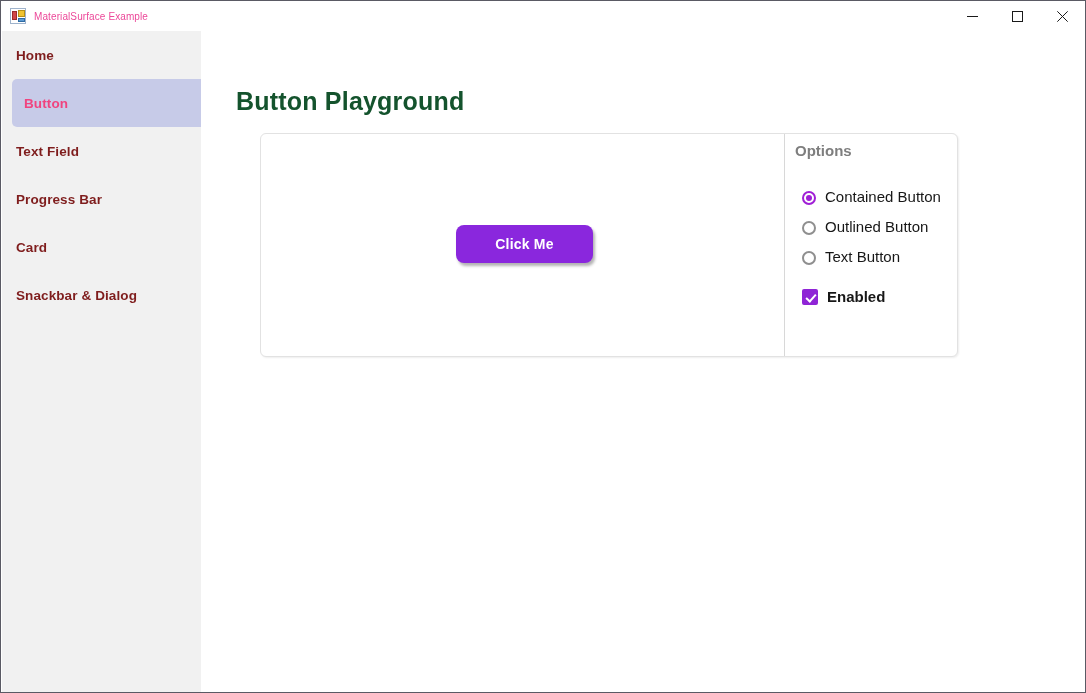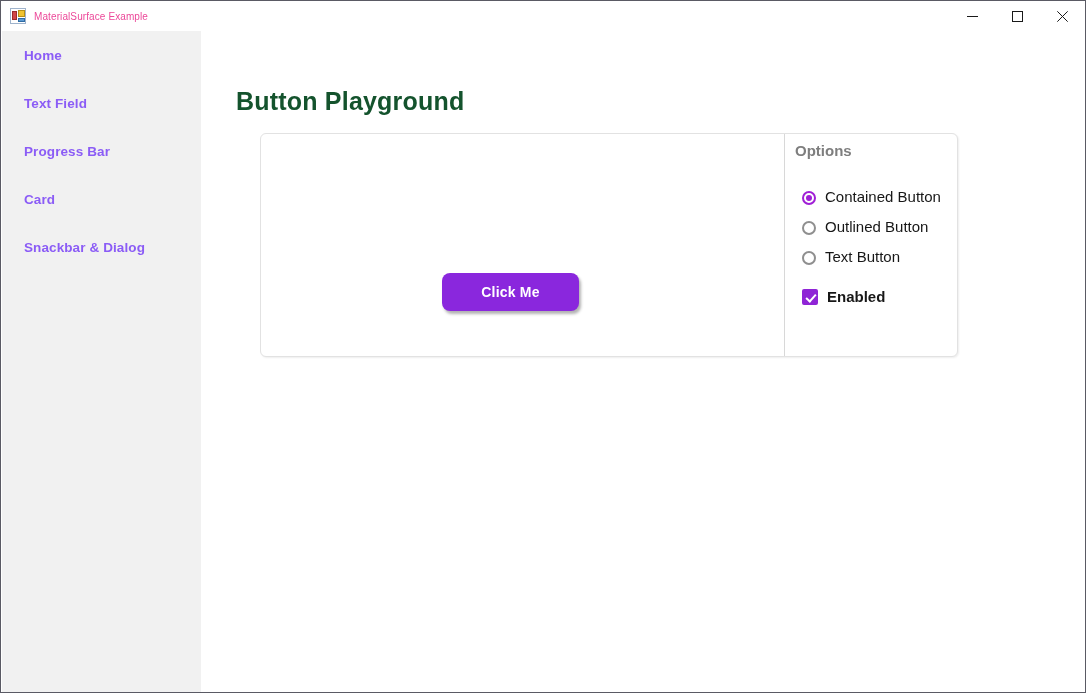--- a/index.html
+++ b/index.html
@@ -104,24 +104,24 @@
     width: 199px;
     height: 661px;
     background: #f1f1f1;
   }
   .nav-item {
     position: relative;
     height: 48px;
     display: flex;
     align-items: center;
     box-sizing: border-box;
-    padding-left: 22px;
+    padding-left: 14px;
     font-size: 13.5px;
     font-weight: bold;
-    color: #8b5cf6;
+    color: #7f1d1d;
     letter-spacing: 0.1px;
   }
   .nav-item.selected {
     margin-left: 10px;
     width: 189px;
     background: #c7cbe8;
     border-radius: 5px 0 0 5px;
     padding-left: 12px;
     color: #f0447f;
   }
@@ -169,39 +169,38 @@
 
   
   .demo-area {
     position: absolute;
     left: 0; top: 0;
     width: 523px;
     height: 222px;
   }
   .click-me {
     position: absolute;
-    left: 181px;
+    left: 195px;
     top: 91px;
     width: 137px;
     height: 38px;
     background: #8a27dd;
     border: none;
     border-radius: 8px;
     color: #ffffff;
     font-family: "Liberation Sans", sans-serif;
     font-size: 14px;
     font-weight: bold;
     letter-spacing: 0.2px;
     box-shadow: 2px 3px 3px rgba(0,0,0,0.30);
     cursor: pointer;
     display: flex;
     align-items: center;
     justify-content: center;
     padding: 0;
-    margin-top: 48px;
   }
 
   
   .options {
     position: absolute;
     left: 524px;
     top: 0px;
     width: 173px;
     height: 222px;
   }
@@ -314,20 +313,23 @@
             </svg>
         </span>
       </div>
     </div>
   </div>
 
   <div class="sidebar">
     <div class="nav-item">
       <span>Home</span>
     </div>
+    <div class="nav-item selected">
+      <span>Button</span>
+    </div>
     <div class="nav-item">
       <span>Text Field</span>
     </div>
     <div class="nav-item">
       <span>Progress Bar</span>
     </div>
     <div class="nav-item">
       <span>Card</span>
     </div>
     <div class="nav-item">

